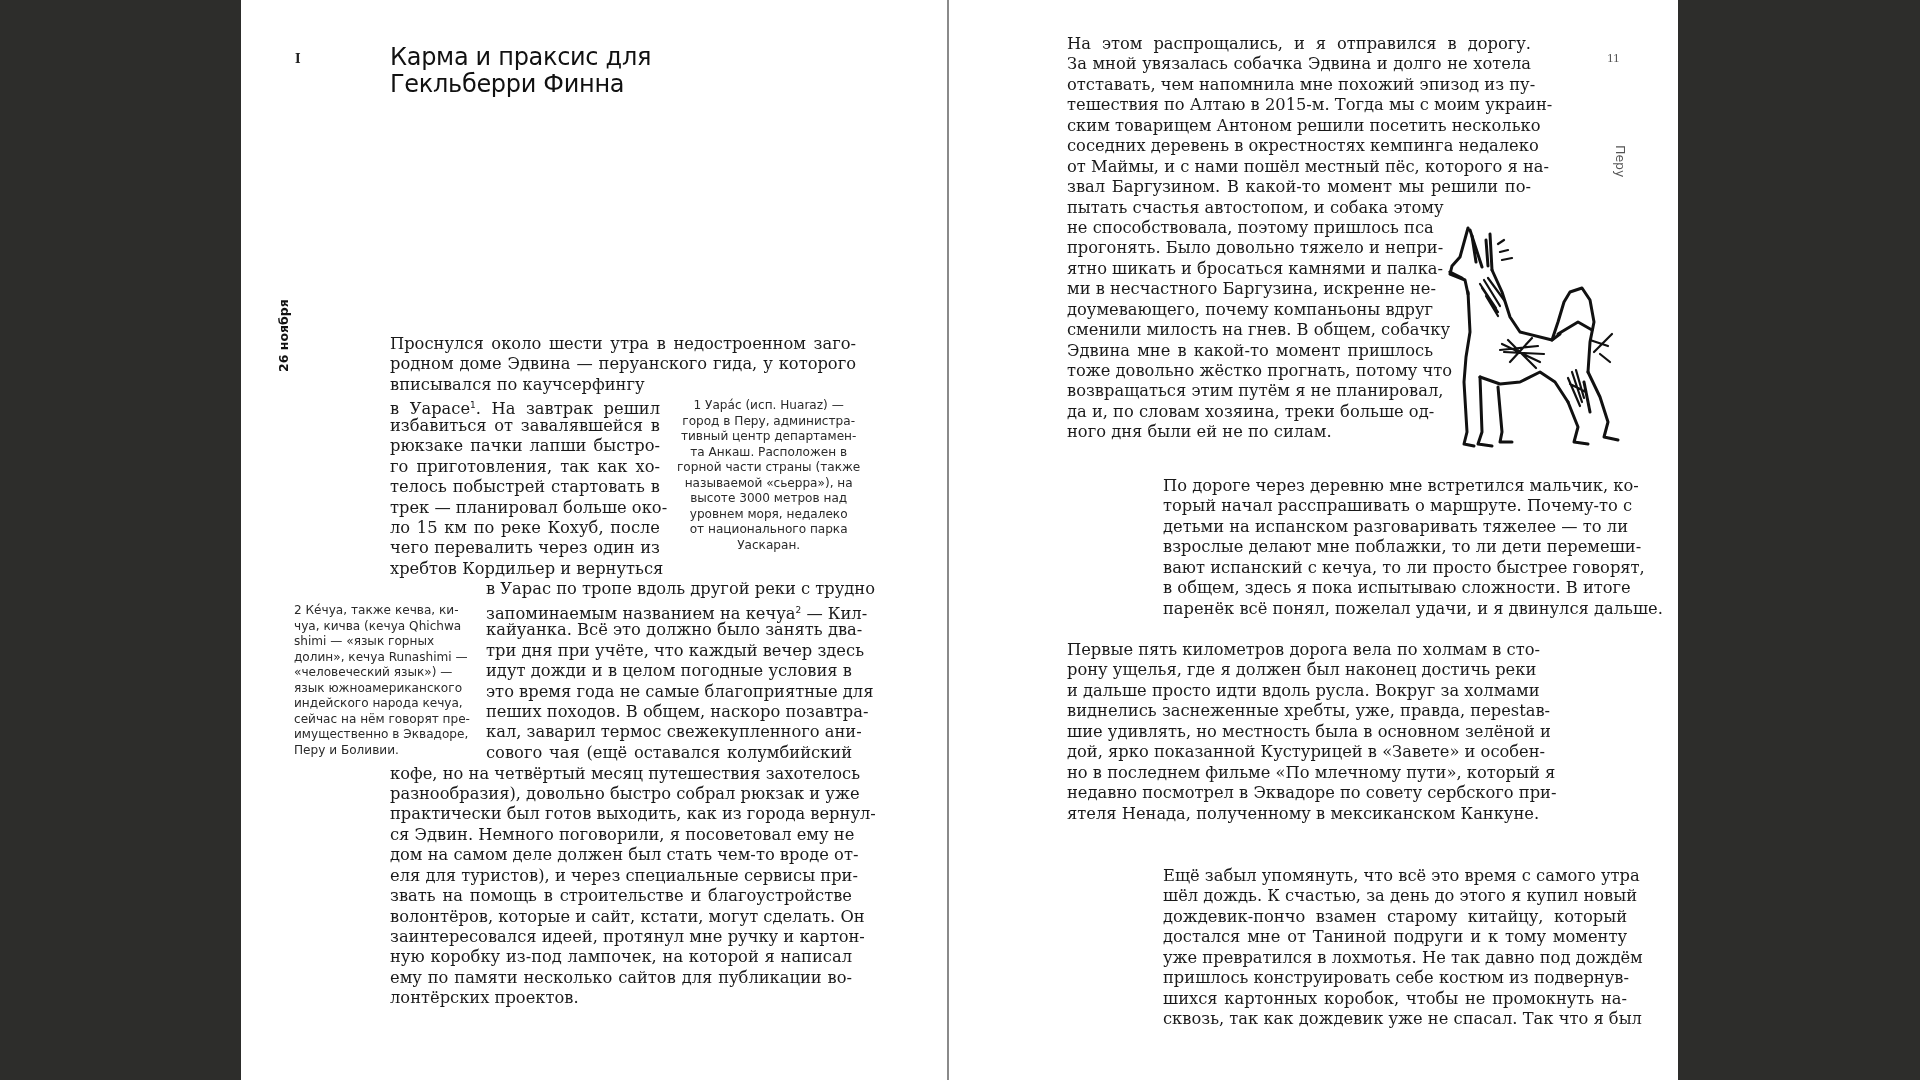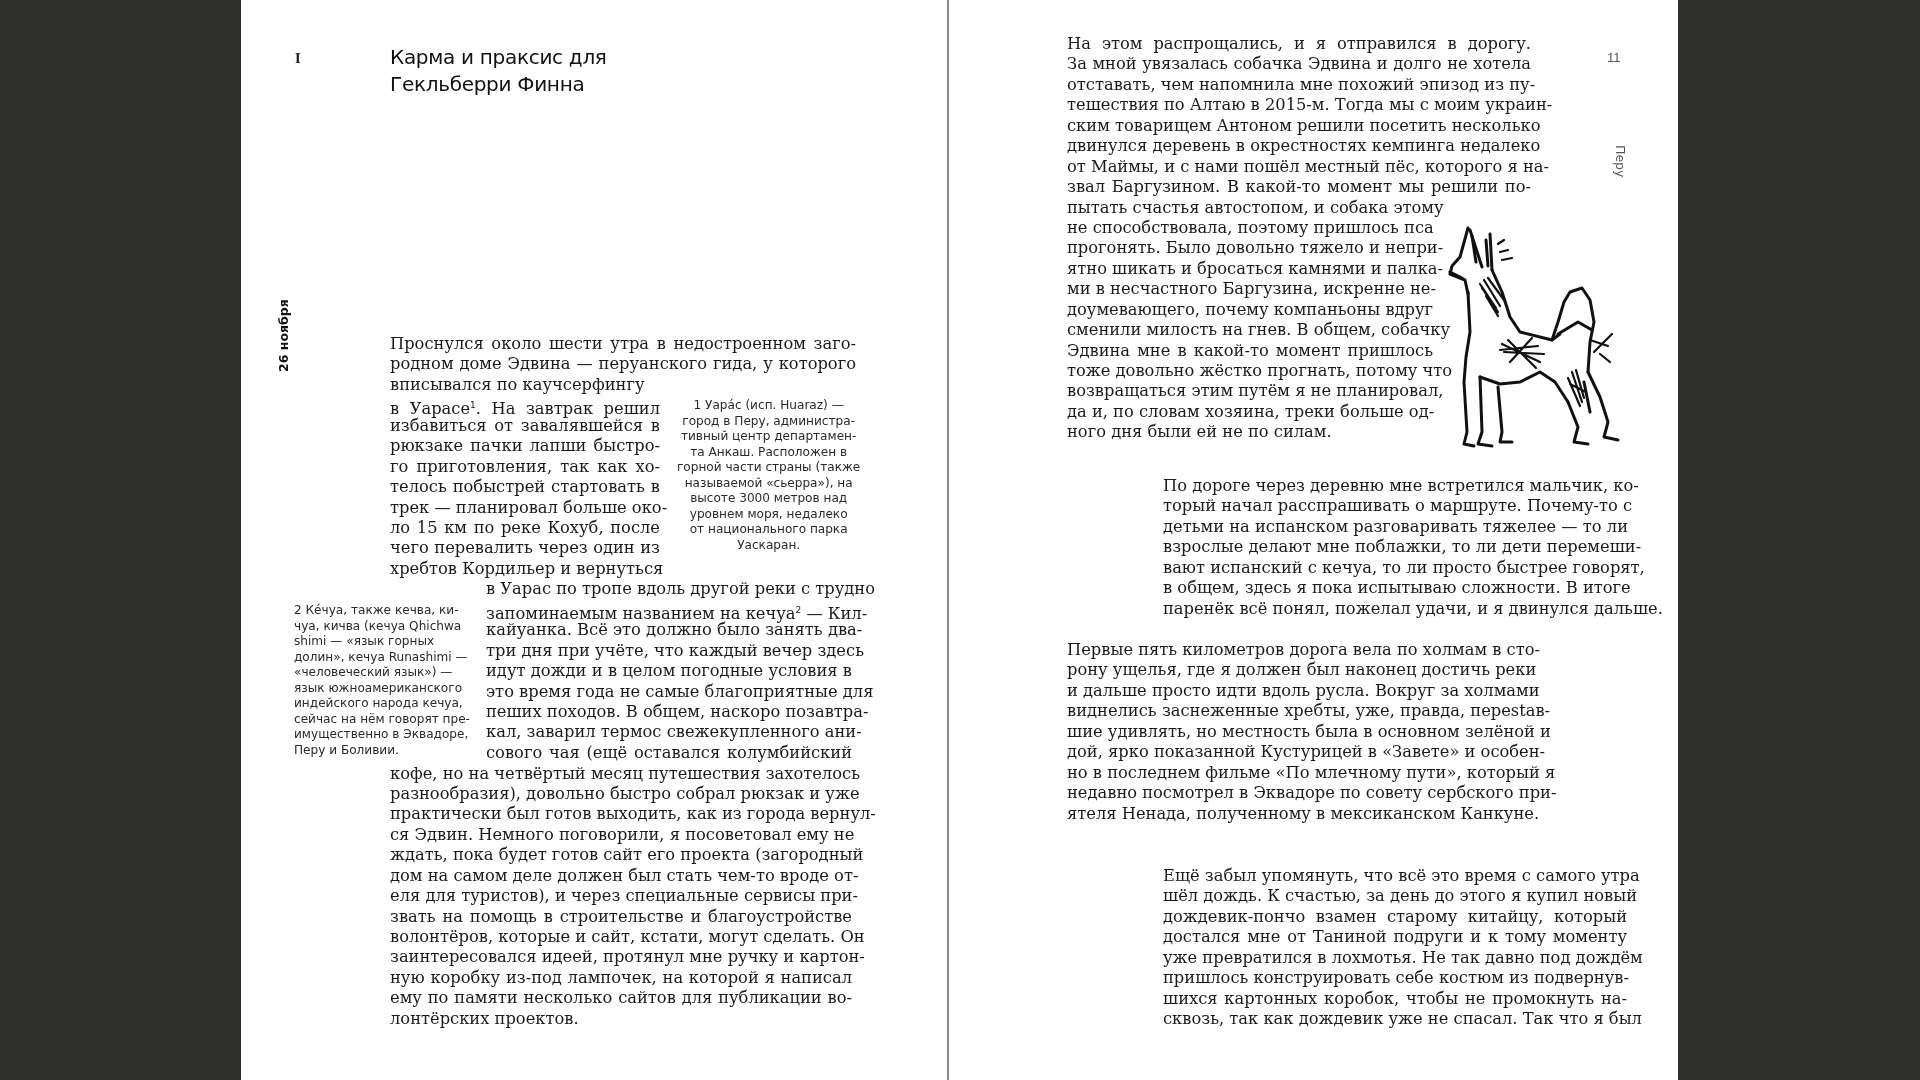--- a/index.html
+++ b/index.html
@@ -16,36 +16,36 @@
     position: absolute; left: 947px; top: 0; width: 2px; height: 1080px;
     background: #8a8a8a;
   }
   .abs { position: absolute; }
   .chapter-num {
     left: 295px; top: 52px; font-family: "DejaVu Serif", serif;
     font-size: 12px; font-weight: bold; color: #222;
   }
   .title {
     left: 390px; top: 44px; font-family: "DejaVu Sans", sans-serif;
-    font-size: 20px; line-height: 27px; color: #111; letter-spacing: -0.3px;
+    font-size: 24px; line-height: 27px; color: #111; letter-spacing: -0.3px;
   }
   .title div { white-space: nowrap; }
   .vertical-date {
     left: 276px; top: 372px; width: 120px; height: 16px;
     font-family: "DejaVu Sans", sans-serif; font-size: 12.5px; font-weight: bold; color: #111;
     transform-origin: 0 0; transform: rotate(-90deg);
     white-space: nowrap;
   }
   .vertical-section {
     left: 1628px; top: 145px; font-family: "DejaVu Sans", sans-serif;
     font-size: 12.5px; color: #555; white-space: nowrap;
     transform-origin: 0 0; transform: rotate(90deg);
   }
   .page-number {
-    left: 1607px; top: 50px; font-family: Liberation Sans, sans-serif;
+    left: 1607px; top: 50px; font-family: Liberation Serif, serif;
     font-size: 13px; color: #555;
   }
   .body-lines { font-size: 16.3px; line-height: 20.45px; color: #1a1a1a; }
   .body-lines .ln { white-space: nowrap; height: 20.45px; text-align: justify; text-align-last: justify; overflow: visible; }
   .body-lines .ln.last { text-align-last: left; }
   .footnote {
     font-family: "DejaVu Sans", sans-serif; font-size: 12.1px; line-height: 15.5px; color: #2a2a2a;
   }
   .footnote .fl { white-space: nowrap; }
   sup.fnref { font-size: 9px; vertical-align: 6px; font-family: "DejaVu Sans", sans-serif; }
@@ -87,21 +87,20 @@
   <div class="ln" style="width:366px">это время года не самые благоприятные для</div>
   <div class="ln" style="width:366px">пеших походов. В общем, наскоро позавтра-</div>
   <div class="ln" style="width:366px">кал, заварил термос свежекупленного ани-</div>
   <div class="ln" style="width:366px">сового чая (ещё оставался колумбийский</div>
 </div>
 <div class="abs body-lines" style="left:390px; top:763.5px;">
   <div class="ln" style="width:462px">кофе, но на четвёртый месяц путешествия захотелось</div>
   <div class="ln" style="width:462px">разнообразия), довольно быстро собрал рюкзак и уже</div>
   <div class="ln" style="width:462px">практически был готов выходить, как из города вернул-</div>
   <div class="ln" style="width:462px">ся Эдвин. Немного поговорили, я посоветовал ему не</div>
-  <div class="ln" style="width:462px">ждать, пока будет готов сайт его проекта (загородный</div>
   <div class="ln" style="width:462px">дом на самом деле должен был стать чем-то вроде от-</div>
   <div class="ln" style="width:462px">еля для туристов), и через специальные сервисы при-</div>
   <div class="ln" style="width:462px">звать на помощь в строительстве и благоустройстве</div>
   <div class="ln" style="width:462px">волонтёров, которые и сайт, кстати, могут сделать. Он</div>
   <div class="ln" style="width:462px">заинтересовался идеей, протянул мне ручку и картон-</div>
   <div class="ln" style="width:462px">ную коробку из-под лампочек, на которой я написал</div>
   <div class="ln" style="width:462px">ему по памяти несколько сайтов для публикации во-</div>
   <div class="ln last" style="width:462px">лонтёрских проектов.</div>
 </div>
 
@@ -133,21 +132,21 @@
 
 <div class="abs page-number">11</div>
 <div class="abs vertical-section">Перу</div>
 
 <div class="abs body-lines" style="left:1067px; top:34px;">
   <div class="ln" style="width:464px">На этом распрощались, и я отправился в дорогу.</div>
   <div class="ln" style="width:464px">За мной увязалась собачка Эдвина и долго не хотела</div>
   <div class="ln" style="width:464px">отставать, чем напомнила мне похожий эпизод из пу-</div>
   <div class="ln" style="width:464px">тешествия по Алтаю в 2015-м. Тогда мы с моим украин-</div>
   <div class="ln" style="width:464px">ским товарищем Антоном решили посетить несколько</div>
-  <div class="ln" style="width:464px">двинулся деревень в окрестностях кемпинга недалеко</div>
+  <div class="ln" style="width:464px">соседних деревень в окрестностях кемпинга недалеко</div>
   <div class="ln" style="width:464px">от Маймы, и с нами пошёл местный пёс, которого я на-</div>
   <div class="ln" style="width:464px">звал Баргузином. В какой-то момент мы решили по-</div>
   <div class="ln" style="width:366px">пытать счастья автостопом, и собака этому</div>
   <div class="ln" style="width:366px">не способствовала, поэтому пришлось пса</div>
   <div class="ln" style="width:366px">прогонять. Было довольно тяжело и непри-</div>
   <div class="ln" style="width:366px">ятно шикать и бросаться камнями и палка-</div>
   <div class="ln" style="width:366px">ми в несчастного Баргузина, искренне не-</div>
   <div class="ln" style="width:366px">доумевающего, почему компаньоны вдруг</div>
   <div class="ln" style="width:366px">сменили милость на гнев. В общем, собачку</div>
   <div class="ln" style="width:366px">Эдвина мне в какой-то момент пришлось</div>

